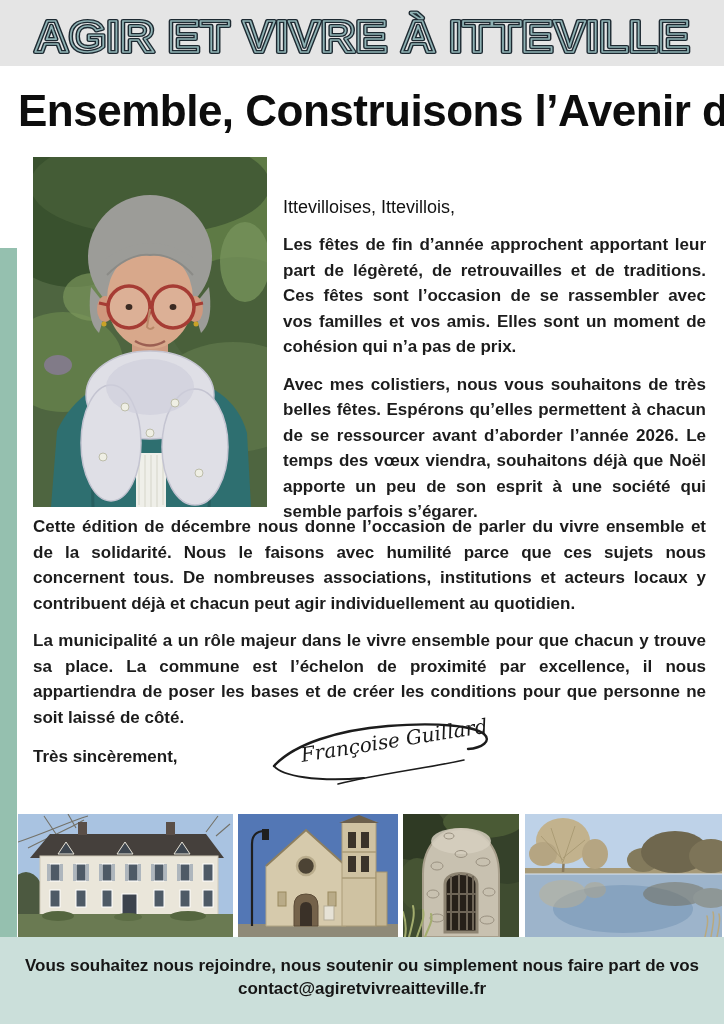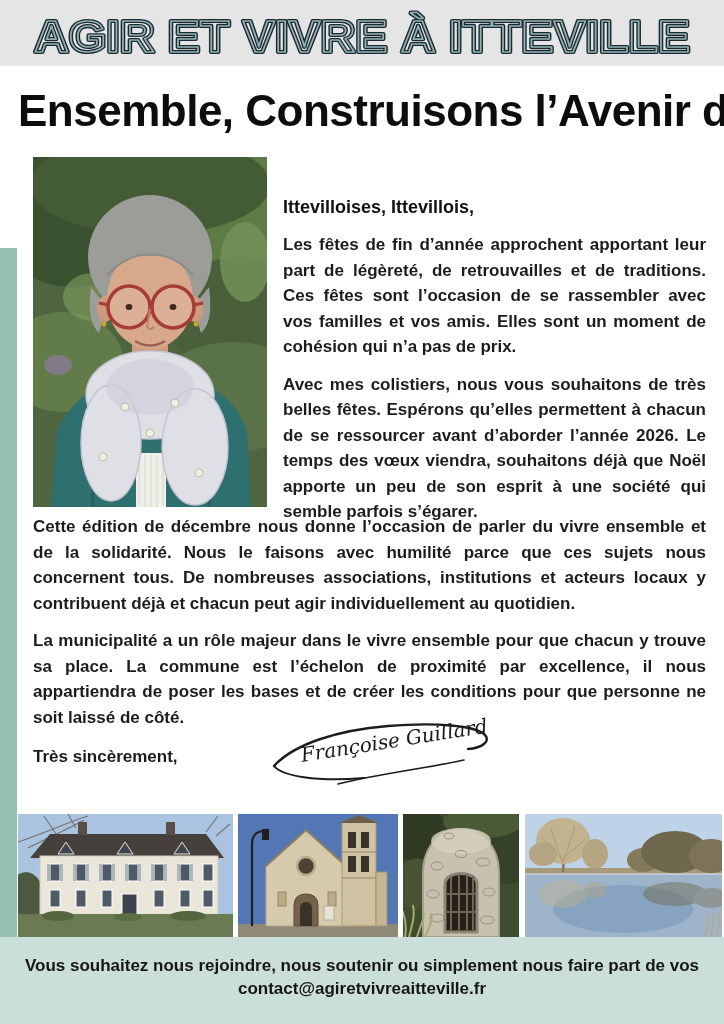--- a/index.html
+++ b/index.html
@@ -16,21 +16,21 @@
     position:absolute;left:18px;top:86px;width:690px;margin:0;
     font-size:44px;font-weight:bold;letter-spacing:-0.5px;color:#0d0d0d;white-space:nowrap;
   }
   
   .accent-bar{position:absolute;left:0;top:248px;width:17px;height:689px;background:#95c0af;}
   
   .portrait{position:absolute;left:33px;top:157px;width:234px;height:350px;overflow:hidden;}
   .portrait svg{display:block;}
   
   .col-right{position:absolute;left:283px;top:197px;width:423px;}
-  .greeting{font-size:18px;font-weight:bold;margin:0 0 14px 0;color:#111;}
+  .greeting{font-size:18px;font-weight:normal;margin:0 0 14px 0;color:#111;}
   .para{font-size:17px;line-height:25.5px;text-align:justify;margin:0 0 12px 0;font-weight:bold;}
   .body-block{position:absolute;left:33px;top:514px;width:673px;}
   .closing{font-size:17px;line-height:25.5px;margin:14px 0 0 0;text-align:left;font-weight:bold;}
   
   .signature{position:absolute;left:268px;top:716px;width:240px;height:90px;}
   
   .strip{position:absolute;left:0;top:814px;width:724px;height:123px;}
   .strip .ph{position:absolute;top:0;height:123px;overflow:hidden;}
   .ph svg{display:block;}
   .ph-manor{left:18px;width:215px;}

